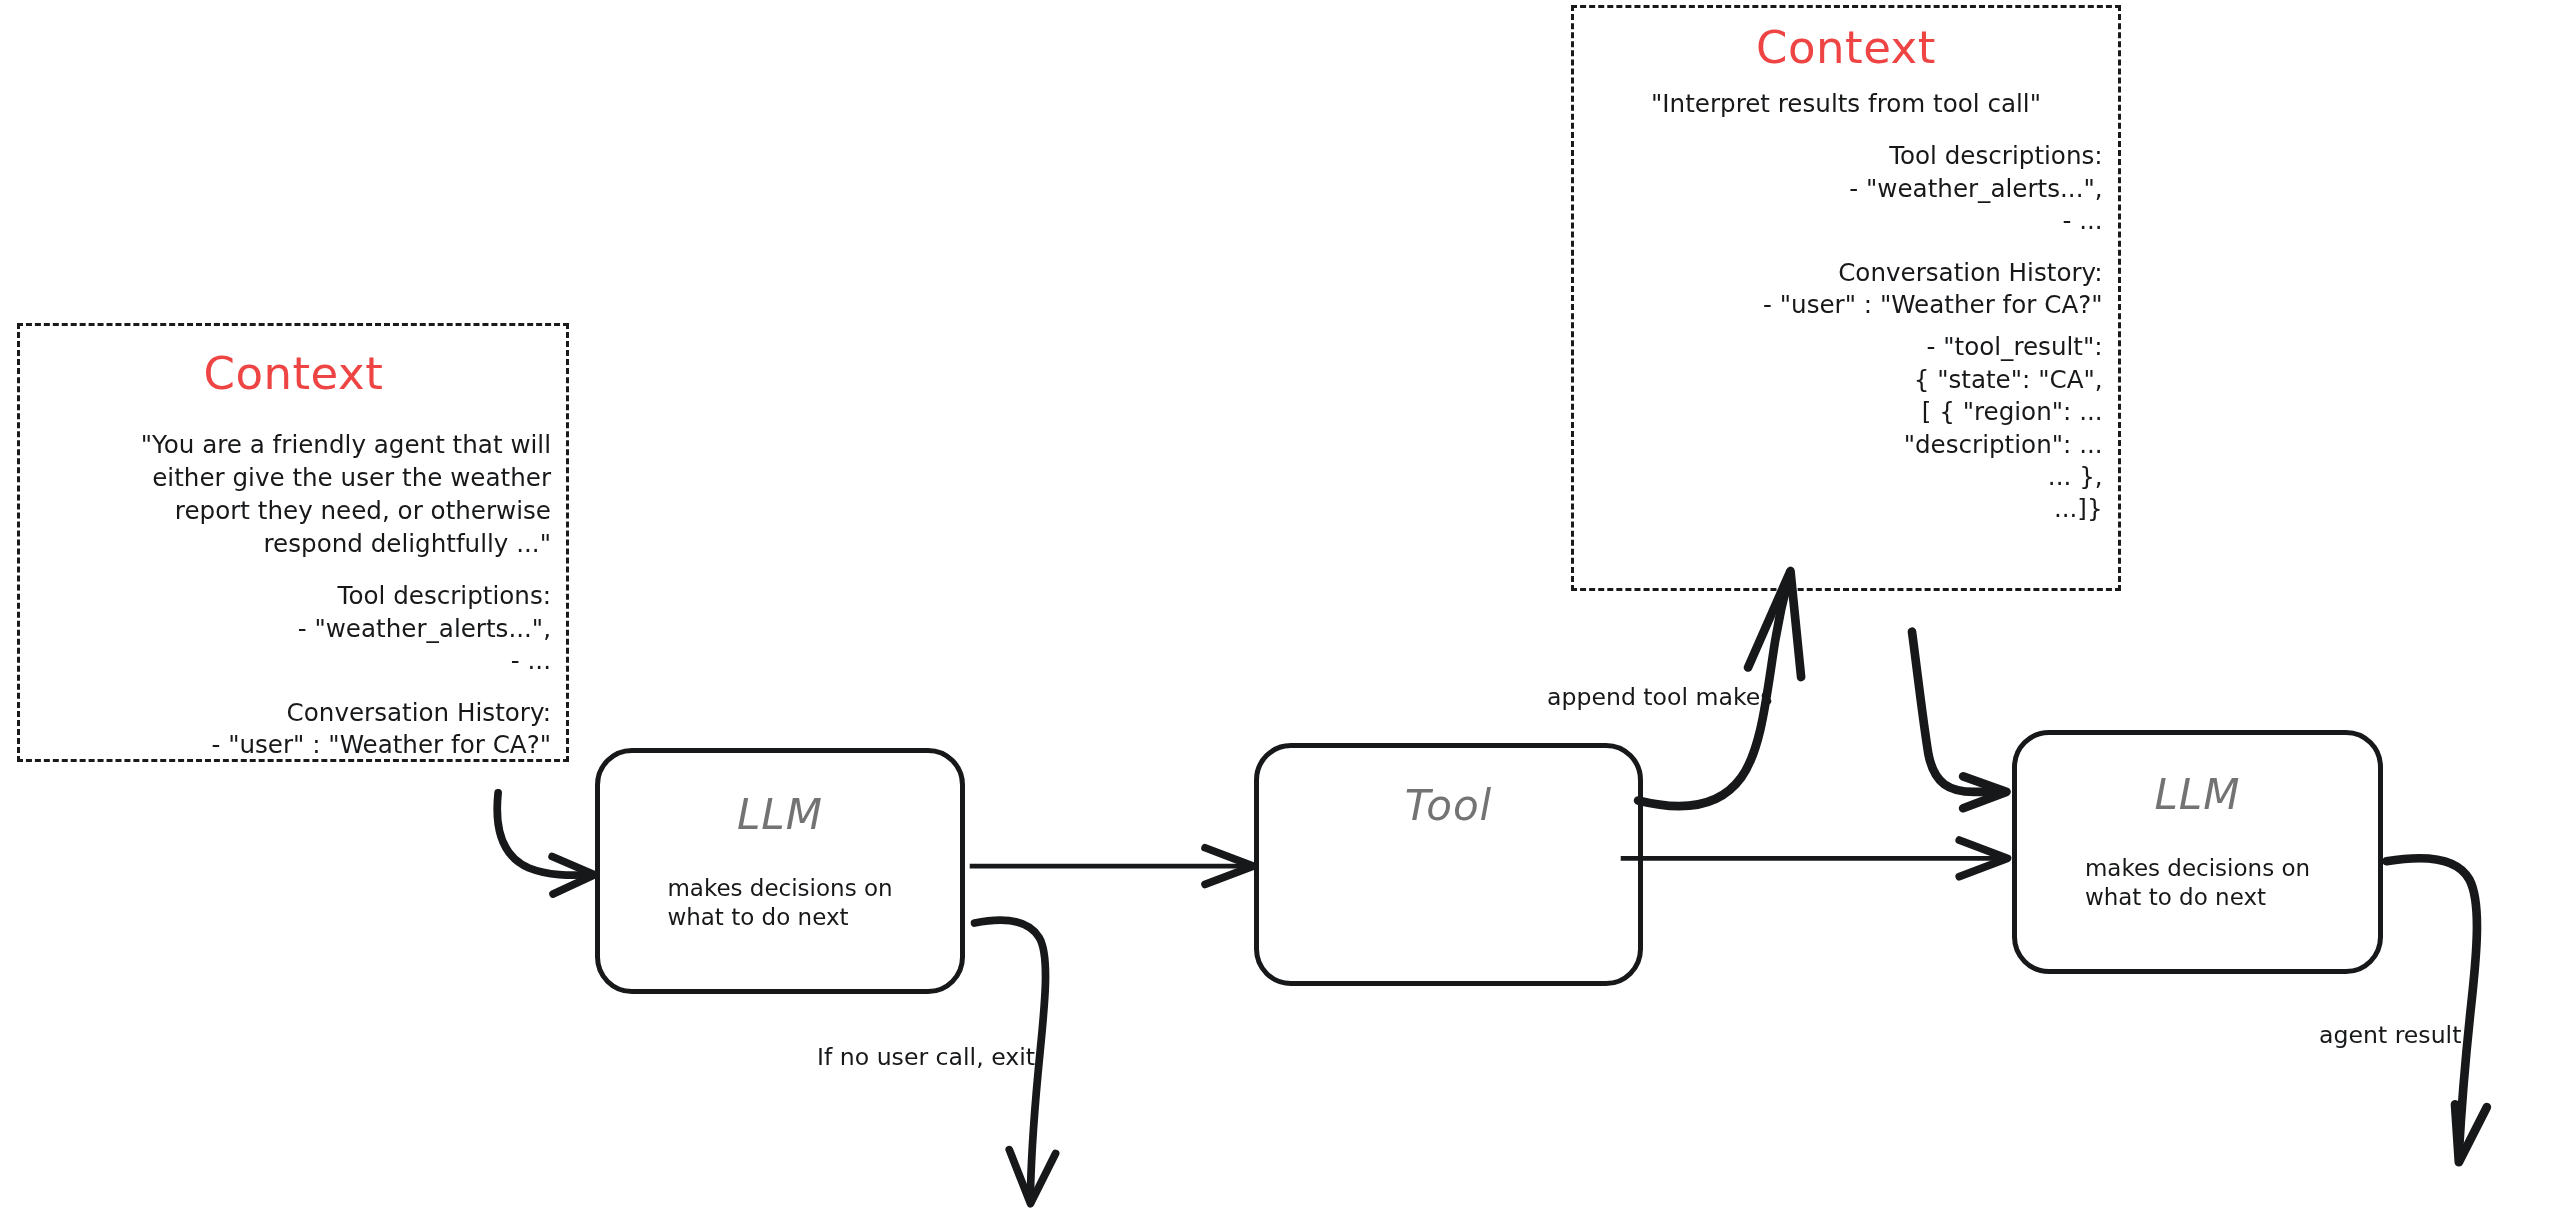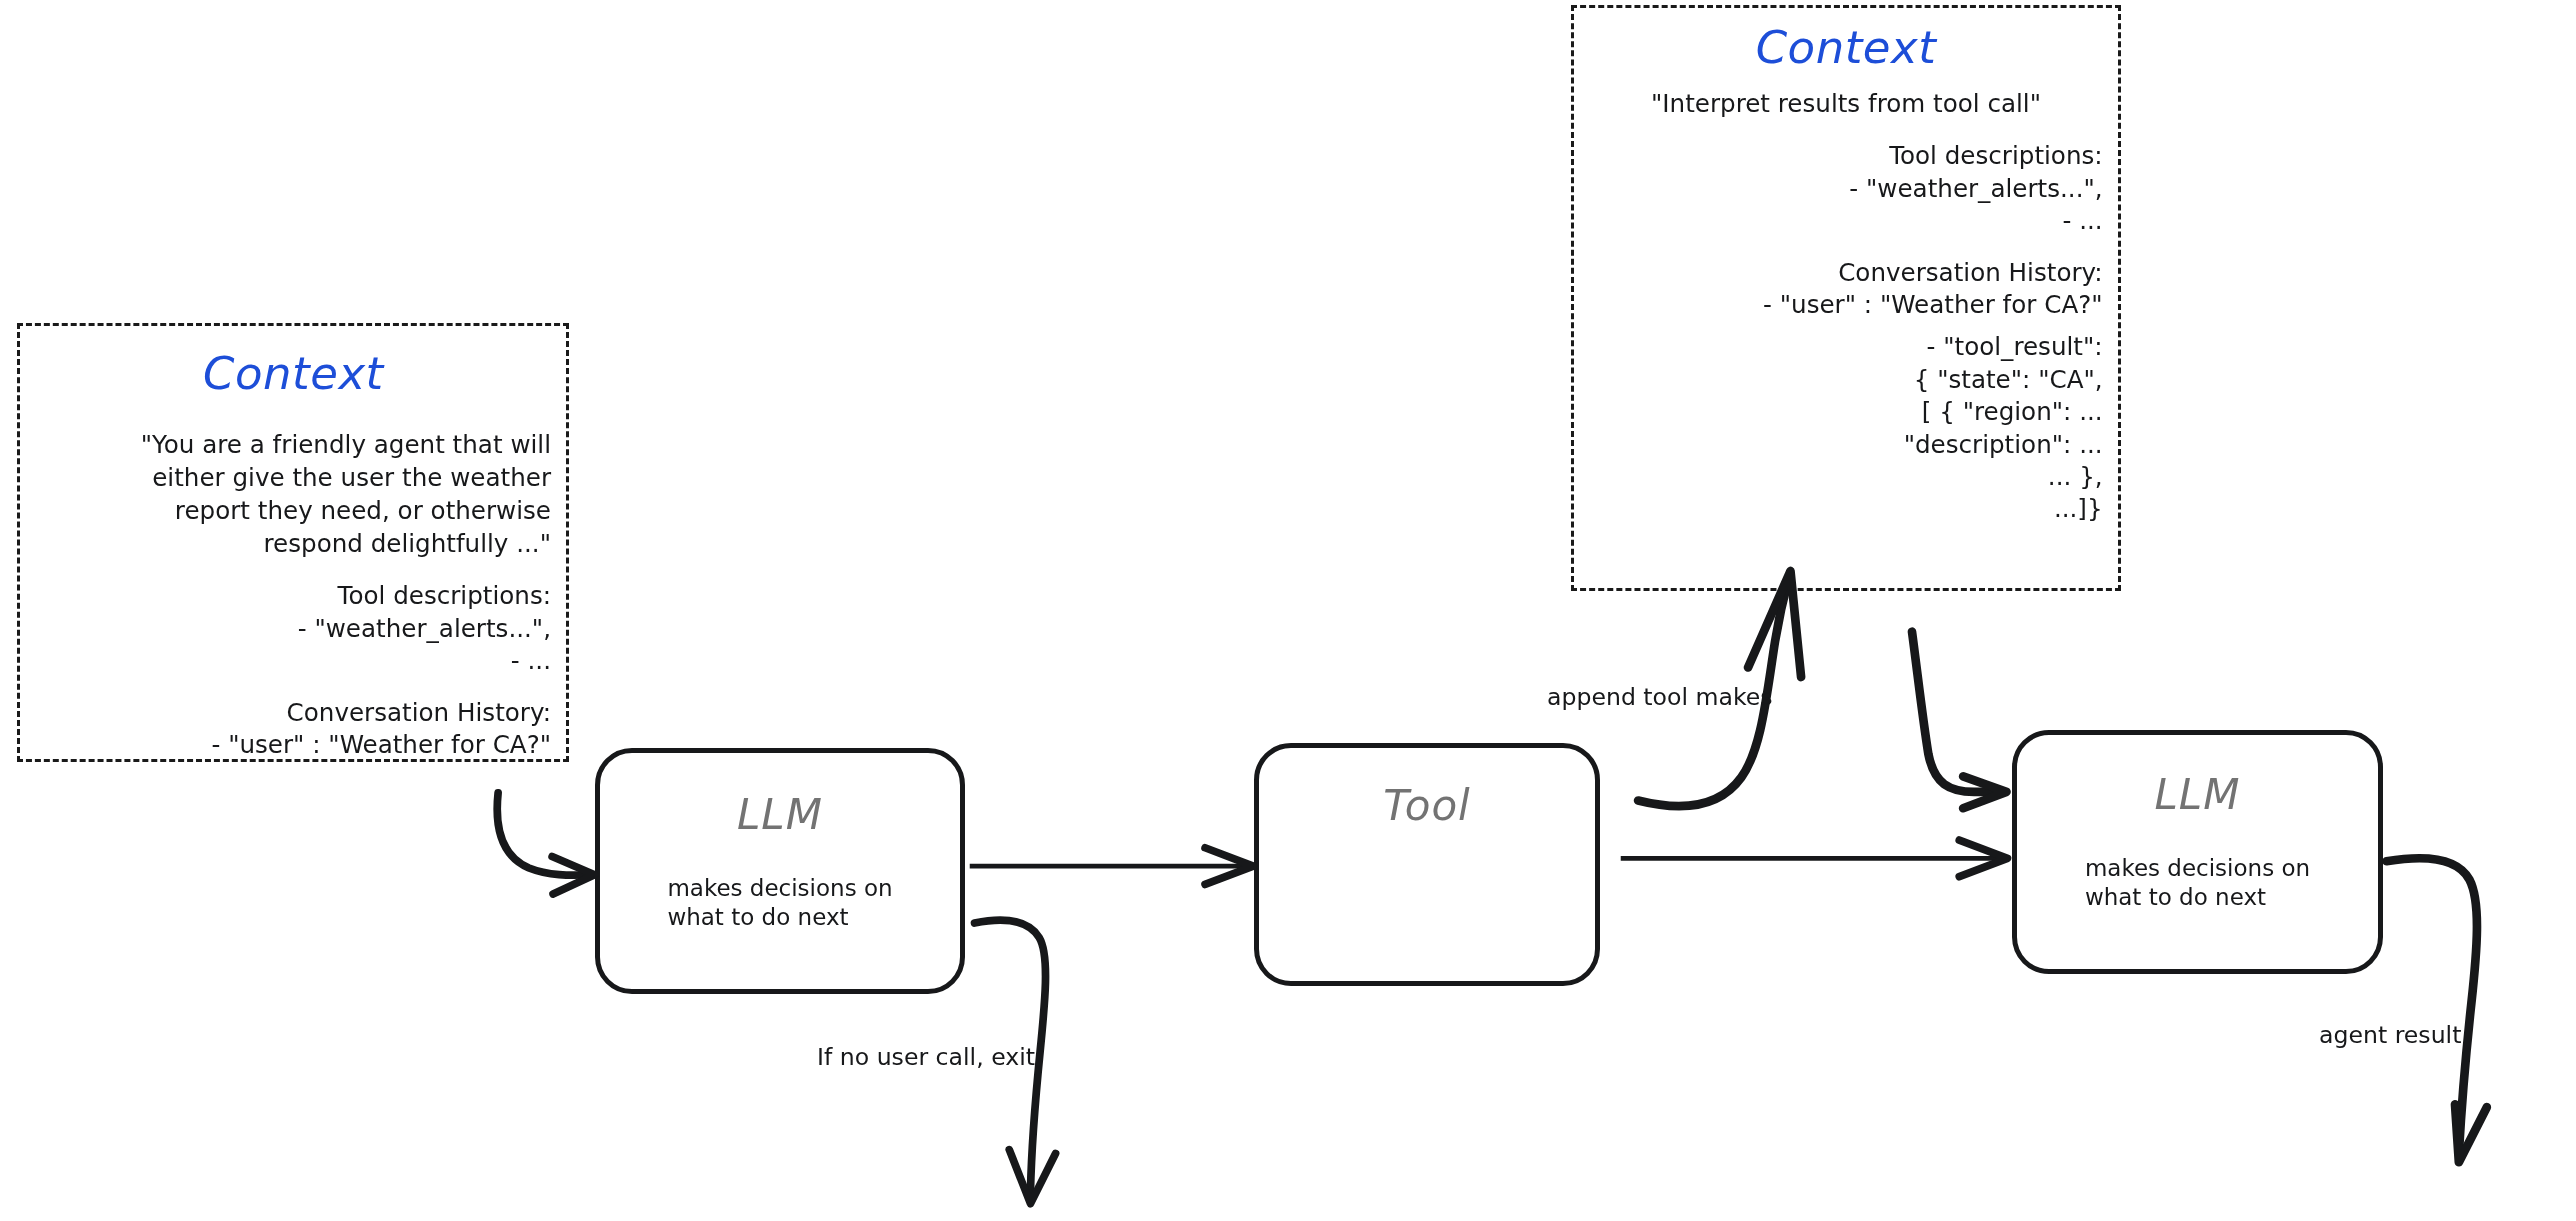--- a/index.html
+++ b/index.html
@@ -25,24 +25,23 @@
   }
   .ctx-box {
     position: absolute;
     box-sizing: border-box;
     border: 3.9px dashed #1a1a1a;
     background: transparent;
   }
   .ctx-title {
     text-align: center;
     font-size: 45px;
-    color: #1d4ed8;
+    color: #ef4444;
     letter-spacing: 0.5px;
     font-weight: 400;
-    font-style: italic;
   }
   .ctx-body {
     font-size: 24.6px;
     line-height: 1.34;
     color: #17181a;
     white-space: pre-wrap;
     text-align: right;
   }
   .ctx-body.tight {
     line-height: 1.32;
@@ -117,21 +116,21 @@
              ... },
          ...]}</div>
   </div>
 
   <div class="node" style="left:595px; top:748px; width:370px; height:246px;">
     <div class="node-title" style="margin-top:37px;">LLM</div>
     <div class="node-sub" style="margin-top:35px;">makes decisions on
 what to do next</div>
   </div>
 
-  <div class="node" style="left:1254px; top:743px; width:346px; height:243px;">
+  <div class="node" style="left:1254px; top:743px; width:389px; height:243px;">
     <div class="node-title" style="margin-top:33px;">Tool</div>
   </div>
 
   <div class="node" style="left:2012px; top:730px; width:371px; height:244px;">
     <div class="node-title" style="margin-top:35px;">LLM</div>
     <div class="node-sub" style="margin-top:35px;">makes decisions on
 what to do next</div>
   </div>
 
   <svg class="layer" viewBox="0 0 2670 1266">

